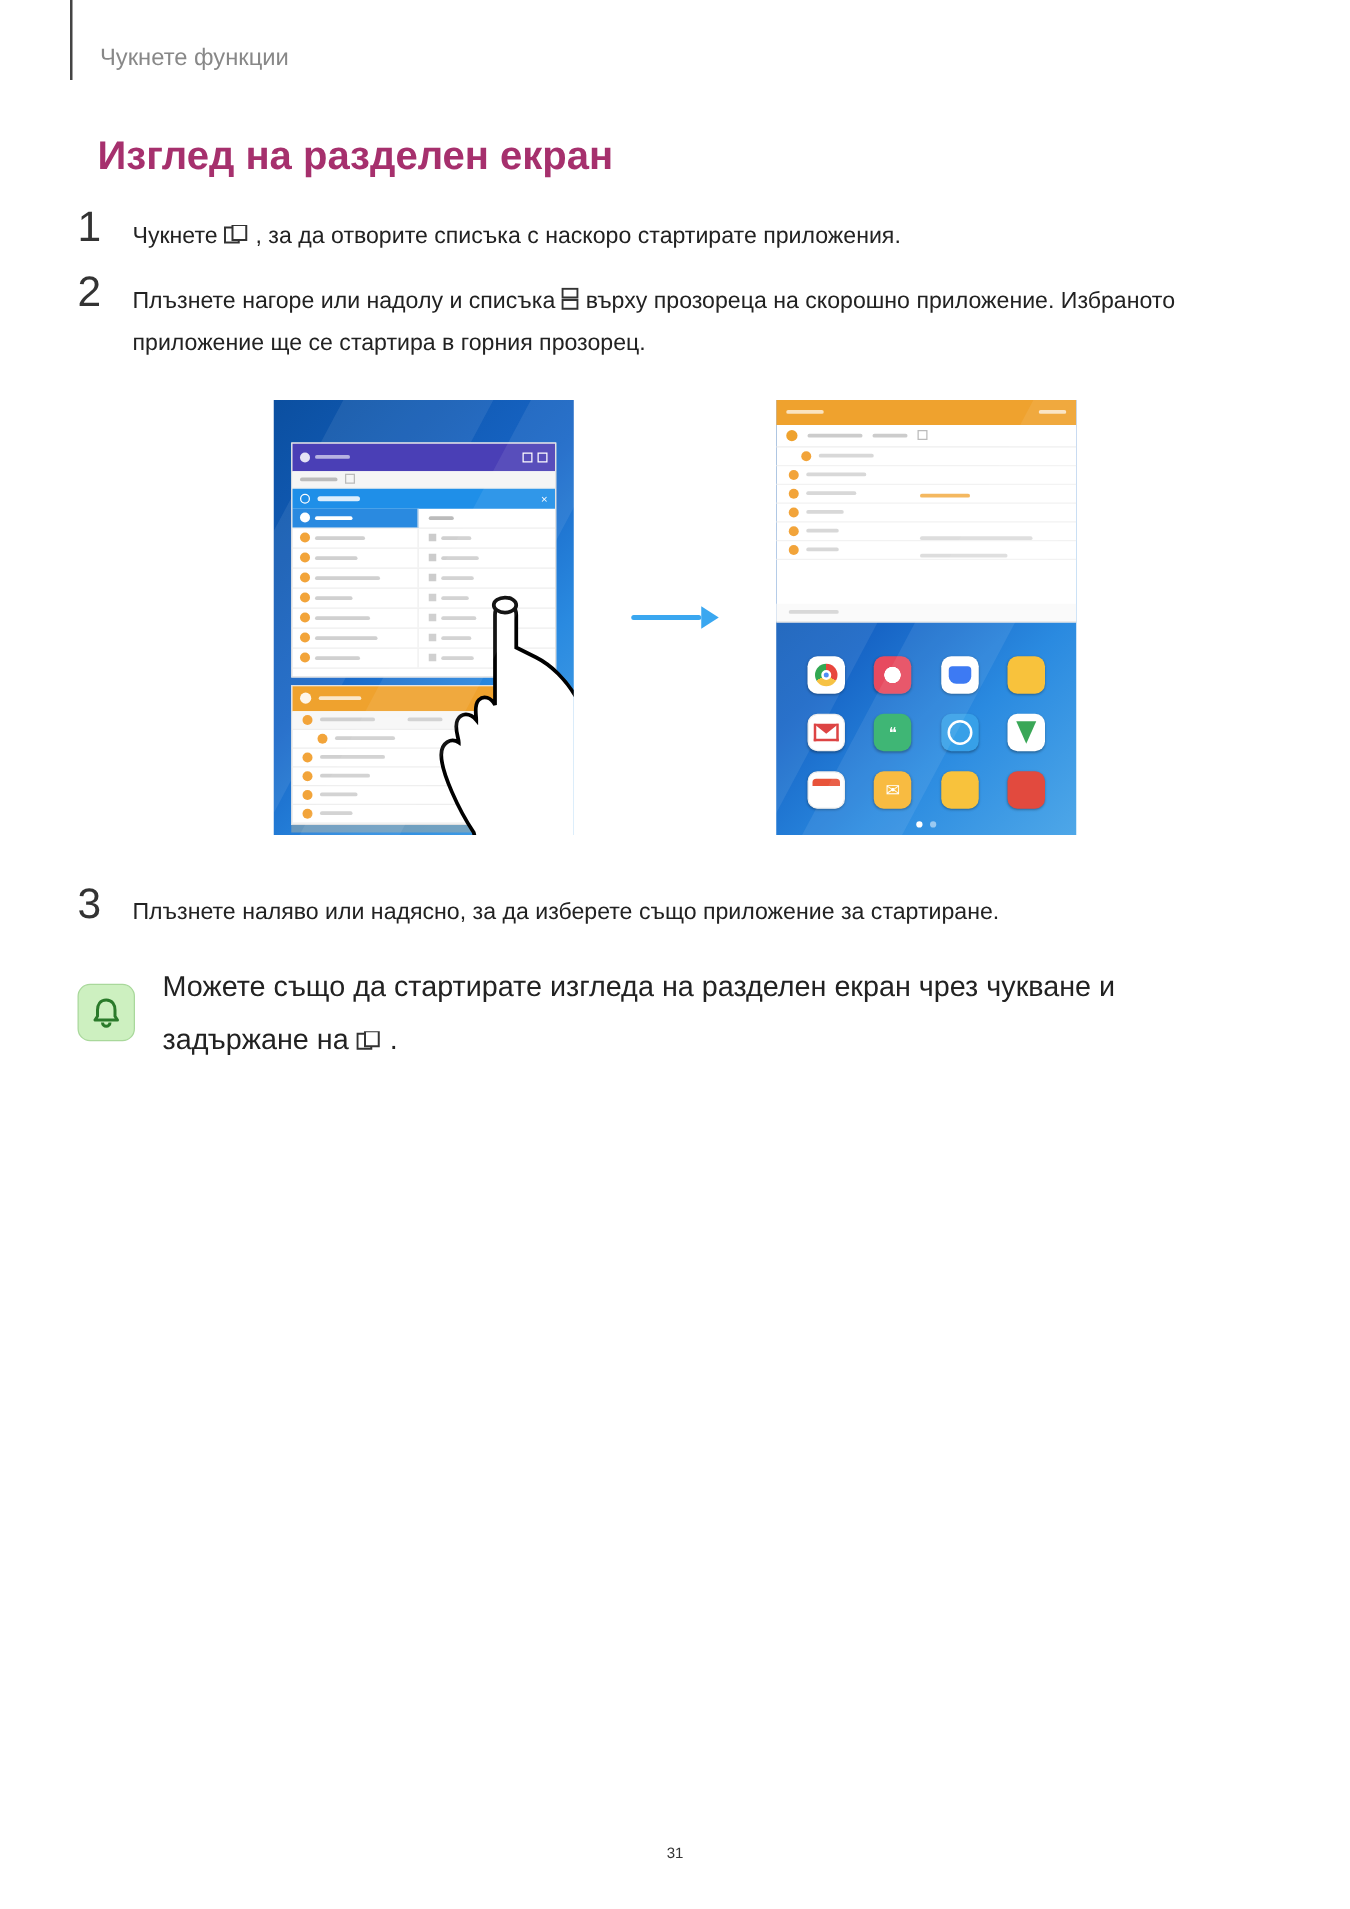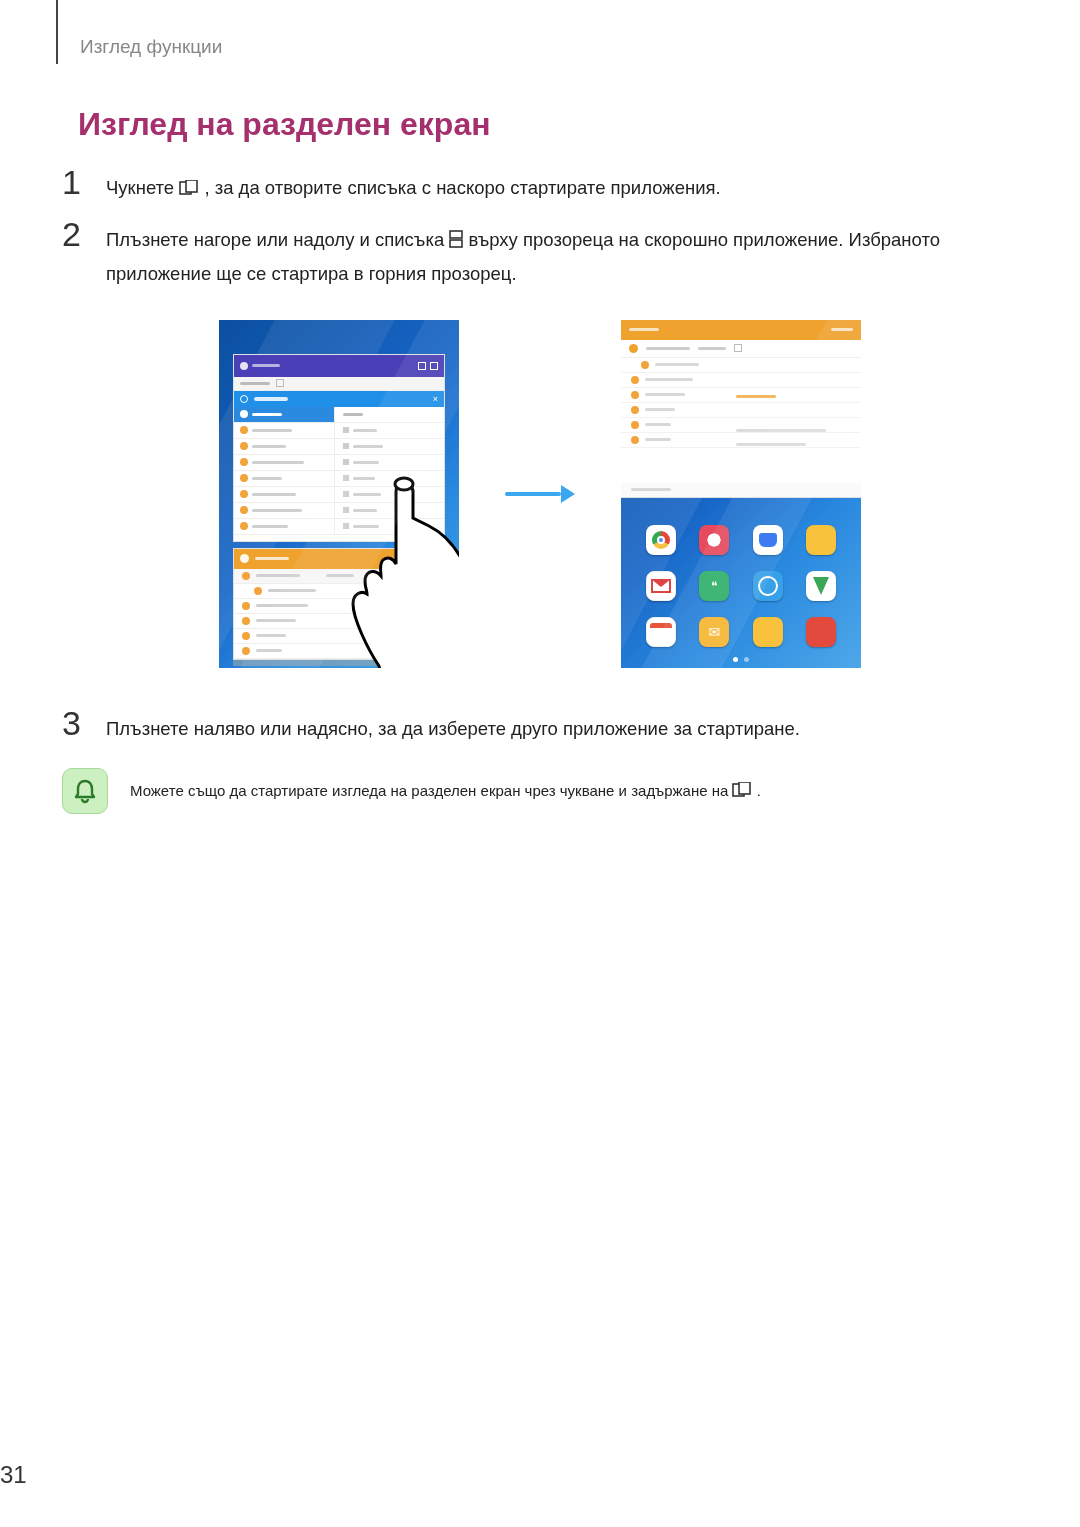--- a/index.html
+++ b/index.html
@@ -239,35 +239,35 @@
   .tip-row{
     display:flex; align-items:center; gap:22px;
     margin-top:22px; margin-left:-28px;
   }
   .tip-icon{
     width:46px;height:46px;border-radius:10px;background:#cdf0c0;
     display:flex;align-items:center;justify-content:center;flex-shrink:0;
     border:1px solid #a9d89b;
   }
   .tip-icon svg{display:block;}
-  .tip-text{font-size:15px;line-height:1.85;color:#222;}
+  .tip-text{font-size:23px;line-height:1.85;color:#222;}
 
   .page-num{
-    position:absolute; bottom:38px; left:0; right:0; 
-    font-size:24px; color:#333;
+    position:absolute; bottom:38px; left:0; right:0; text-align:center;
+    font-size:12px; color:#333;
   }
 </style>
 </head>
 <body>
 
 <div class="left-rule"></div>
 
 <div class="page">
 
-  <div class="breadcrumb">Изглед функции</div>
+  <div class="breadcrumb">Чукнете функции</div>
 
   <h2 class="section-title">Изглед на разделен екран</h2>
 
   <div class="step-row">
     <div class="step-num">1</div>
     <div class="step-body">
       <span>Чукнете </span>
       <span class="icon-recent">
         <svg width="20" height="16" viewBox="0 0 20 16">
           <rect x="1" y="2" width="11" height="12" fill="none" stroke="#333" stroke-width="1.6"></rect>
@@ -529,21 +529,21 @@
       <div class="dots">
           <i class="on"></i>
           <i></i>
         </div>
     </div>
   </div>
 
   <div class="step-row">
     <div class="step-num">3</div>
     <div class="step-body">
-      <span>Плъзнете наляво или надясно, за да изберете друго приложение за стартиране.</span>
+      <span>Плъзнете наляво или надясно, за да изберете също приложение за стартиране.</span>
     </div>
   </div>
 
   <div class="tip-row">
     <div class="tip-icon">
       <svg width="28" height="28" viewBox="0 0 28 28">
         <path d="M14 4 C9 4 7 8 7 12 L7 17 L5 20 L23 20 L21 17 L21 12 C21 8 19 4 14 4 Z" fill="none" stroke="#2a7a2a" stroke-width="2.4" stroke-linejoin="round"></path>
         <path d="M11 22 A3 3 0 0 0 17 22" fill="none" stroke="#2a7a2a" stroke-width="2.4"></path>
       </svg>
     </div>

